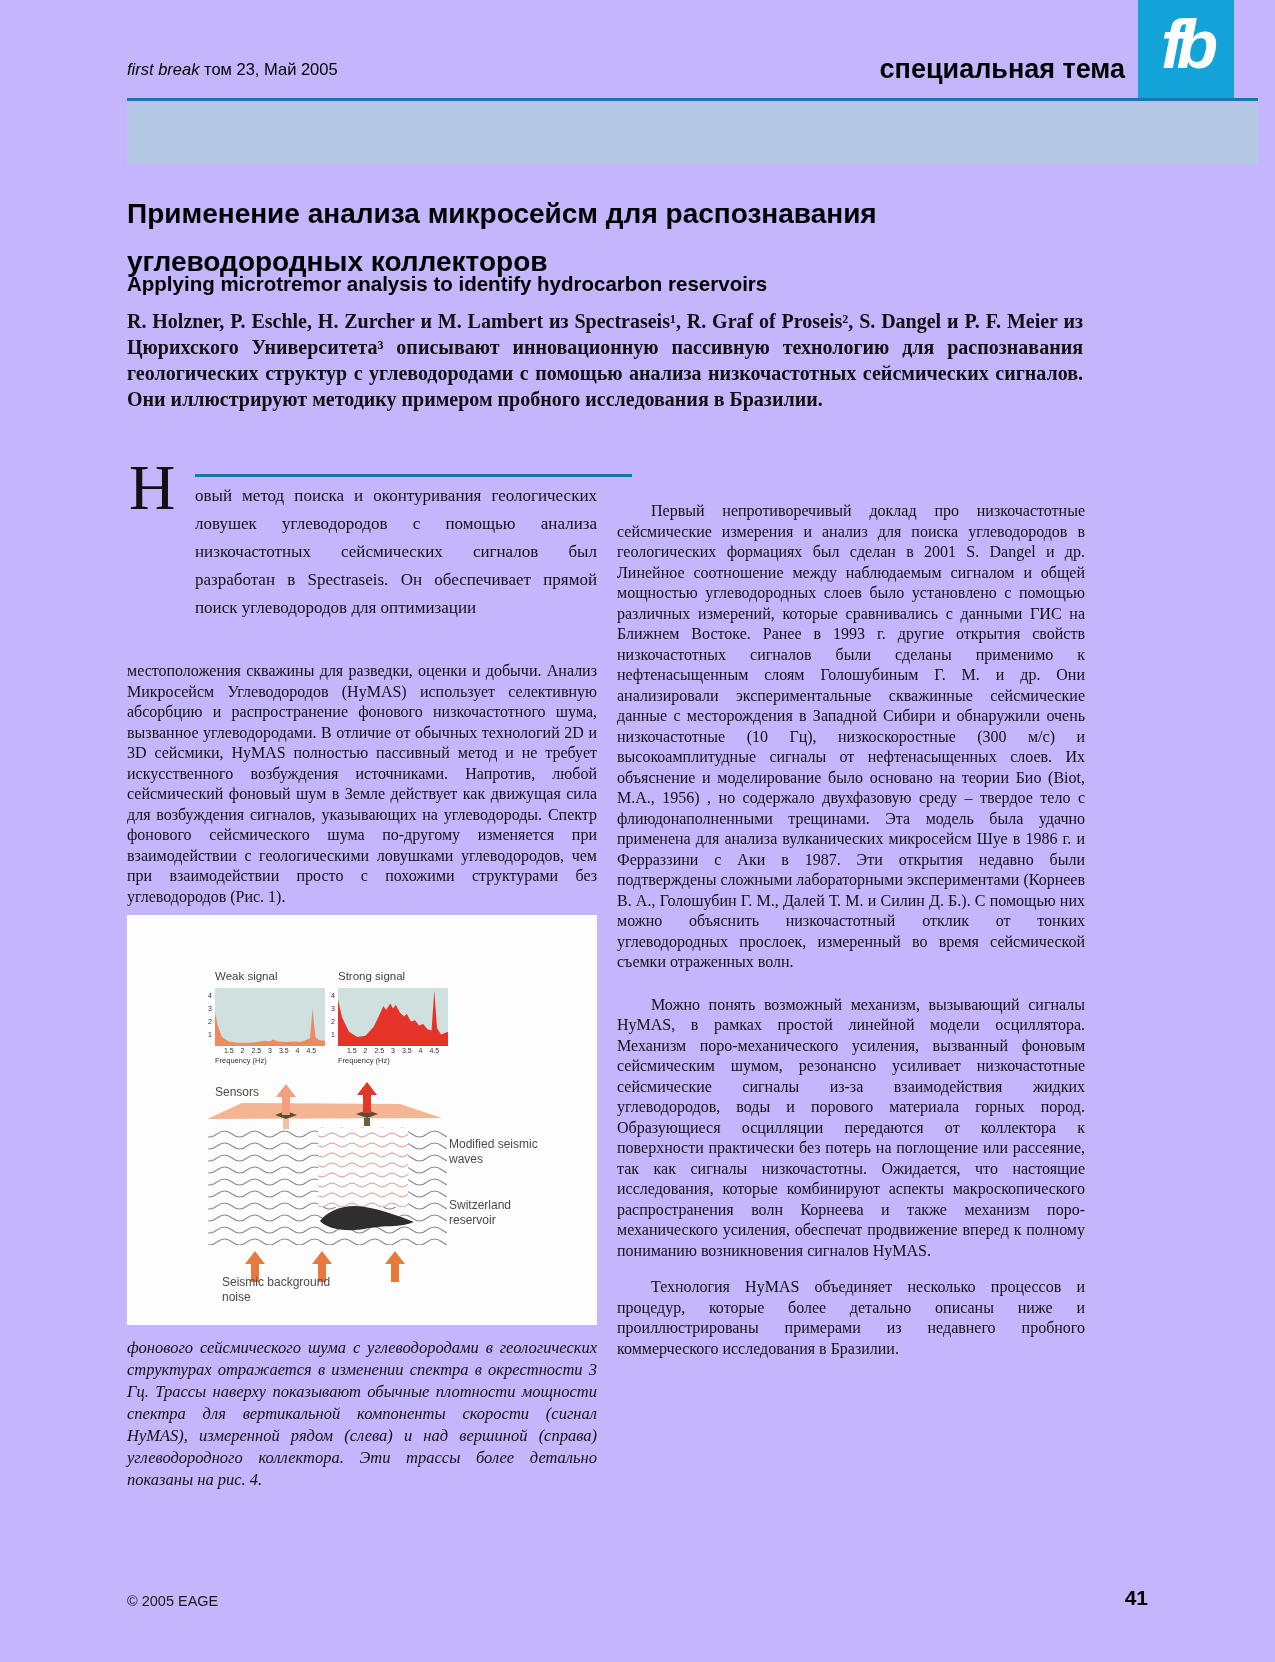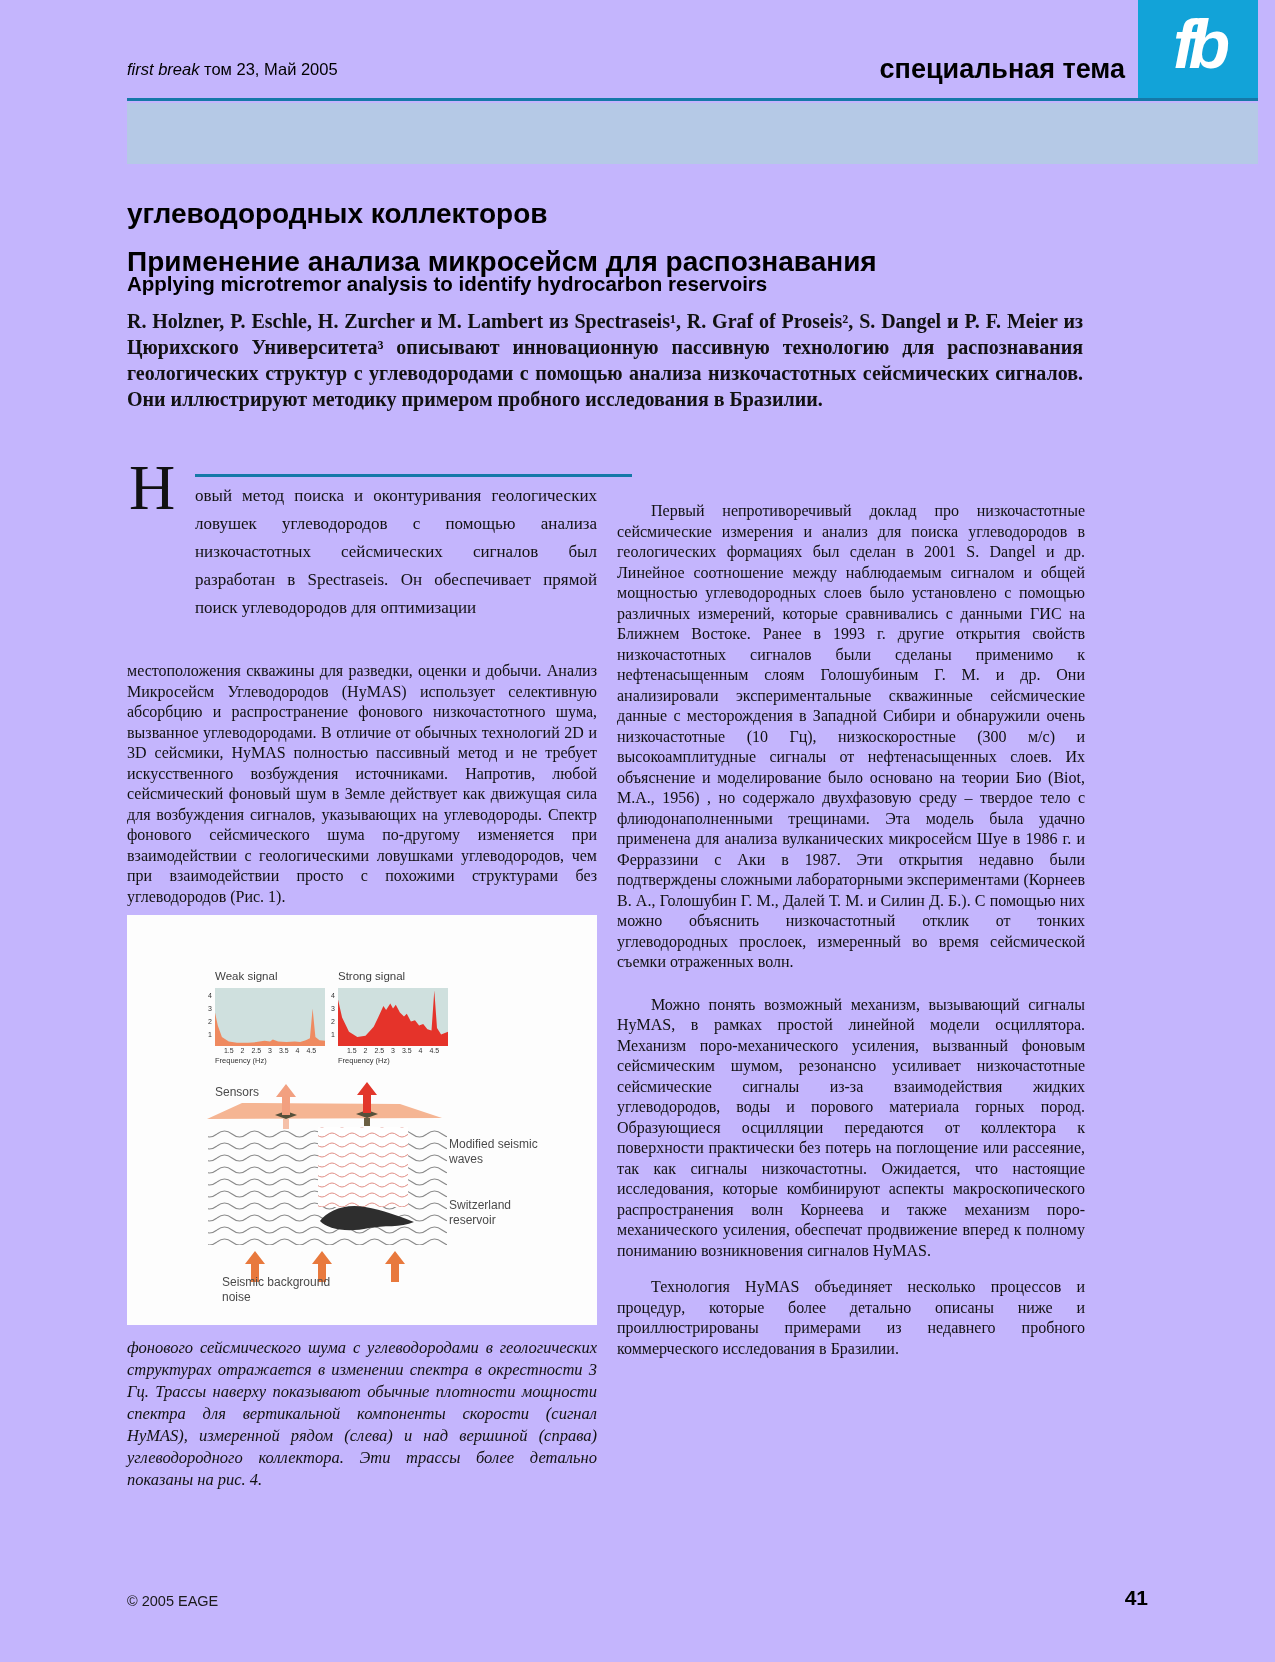--- a/index.html
+++ b/index.html
@@ -5,21 +5,21 @@
   html,body{margin:0;padding:0;background:#e9e9e9;}
   .page{position:relative;width:1275px;height:1662px;background:#c4b5fd;margin:0 auto;overflow:hidden;
         font-family:"Liberation Serif",serif;color:#111;}
 
   
   .hdr-left{position:absolute;left:127px;top:60px;font-family:"Liberation Sans",sans-serif;
             font-size:16.5px;color:#000;}
   .hdr-left .jname{font-style:italic;}
   .hdr-section{position:absolute;left:500px;top:54px;width:625px;text-align:right;
                font-family:"Liberation Sans",sans-serif;font-weight:bold;font-size:27px;color:#000;}
-  .fb-logo{position:absolute;left:1138px;top:0;width:120px;height:100px;background:#12a3d8;
+  .fb-logo{position:absolute;left:1138px;top:0;width:96px;height:100px;background:#12a3d8;
            color:#fff;font-family:"Liberation Sans",sans-serif;font-weight:bold;font-style:italic;
            font-size:68px;letter-spacing:-7px;display:flex;align-items:center;justify-content:center;
            padding-bottom:12px;box-sizing:border-box;}
   .hdr-rule{position:absolute;left:127px;top:98px;width:1131px;height:3px;background:#1578a8;}
   .hdr-band{position:absolute;left:127px;top:103px;width:1131px;height:61px;background:#b5c9e6;}
 
   
   .title-ru{position:absolute;left:127px;top:190px;width:990px;font-family:"Liberation Sans",sans-serif;
             font-weight:bold;font-size:28px;line-height:48px;color:#000;}
   .title-en{position:absolute;left:127px;top:272px;width:990px;font-family:"Liberation Sans",sans-serif;
@@ -85,22 +85,22 @@
   <div class="hdr-left">
     <span class="jname">first break</span>
     <span>том 23, Май 2005</span>
   </div>
   <div class="hdr-section">специальная тема</div>
   <div class="fb-logo">fb</div>
   <div class="hdr-rule"></div>
   <div class="hdr-band"></div>
 
   <div class="title-ru">
+    <div>Применение анализа микросейсм для распознавания</div>
     <div>углеводородных коллекторов</div>
-    <div>Применение анализа микросейсм для распознавания</div>
   </div>
   <div class="title-en">Applying microtremor analysis to identify hydrocarbon reservoirs</div>
 
   <div class="byline">R. Holzner, P. Eschle, H. Zurcher и M. Lambert из Spectraseis¹, R. Graf of Proseis², S. Dangel и P. F. Meier из Цюрихского Университета³ описывают инновационную пассивную технологию для распознавания геологических структур с углеводородами с помощью анализа низкочастотных сейсмических сигналов. Они иллюстрируют методику примером пробного исследования в Бразилии.</div>
 
   <div class="cols">
 
     <div class="col-l">
       <div class="intro">
         <span class="dropcap">Н</span>

